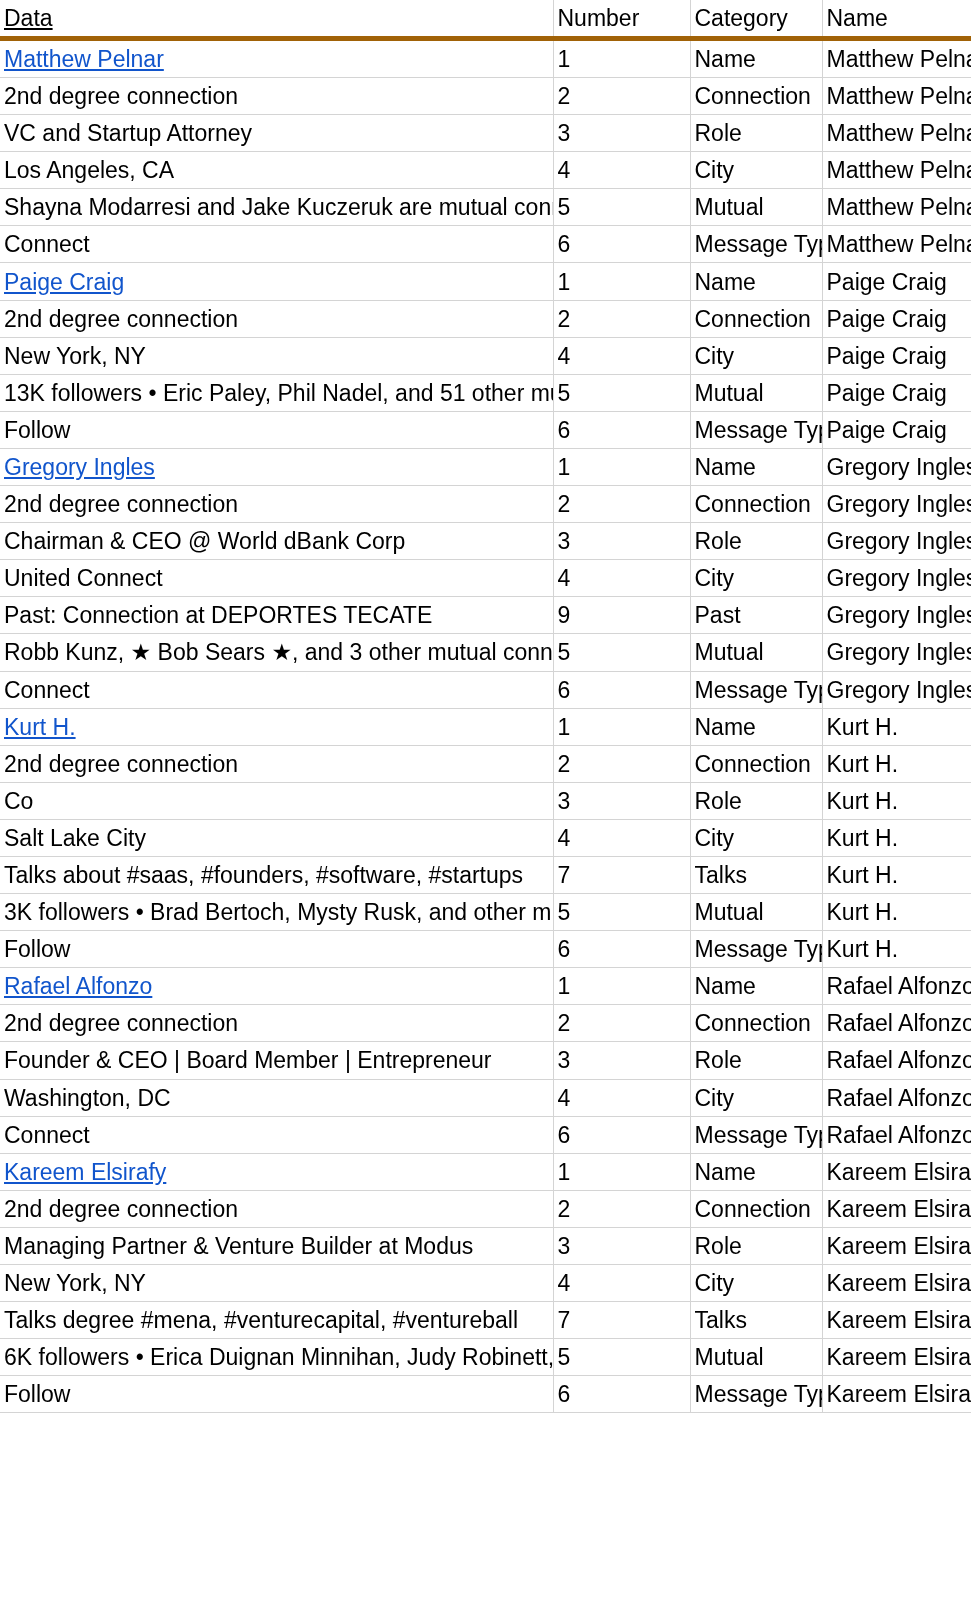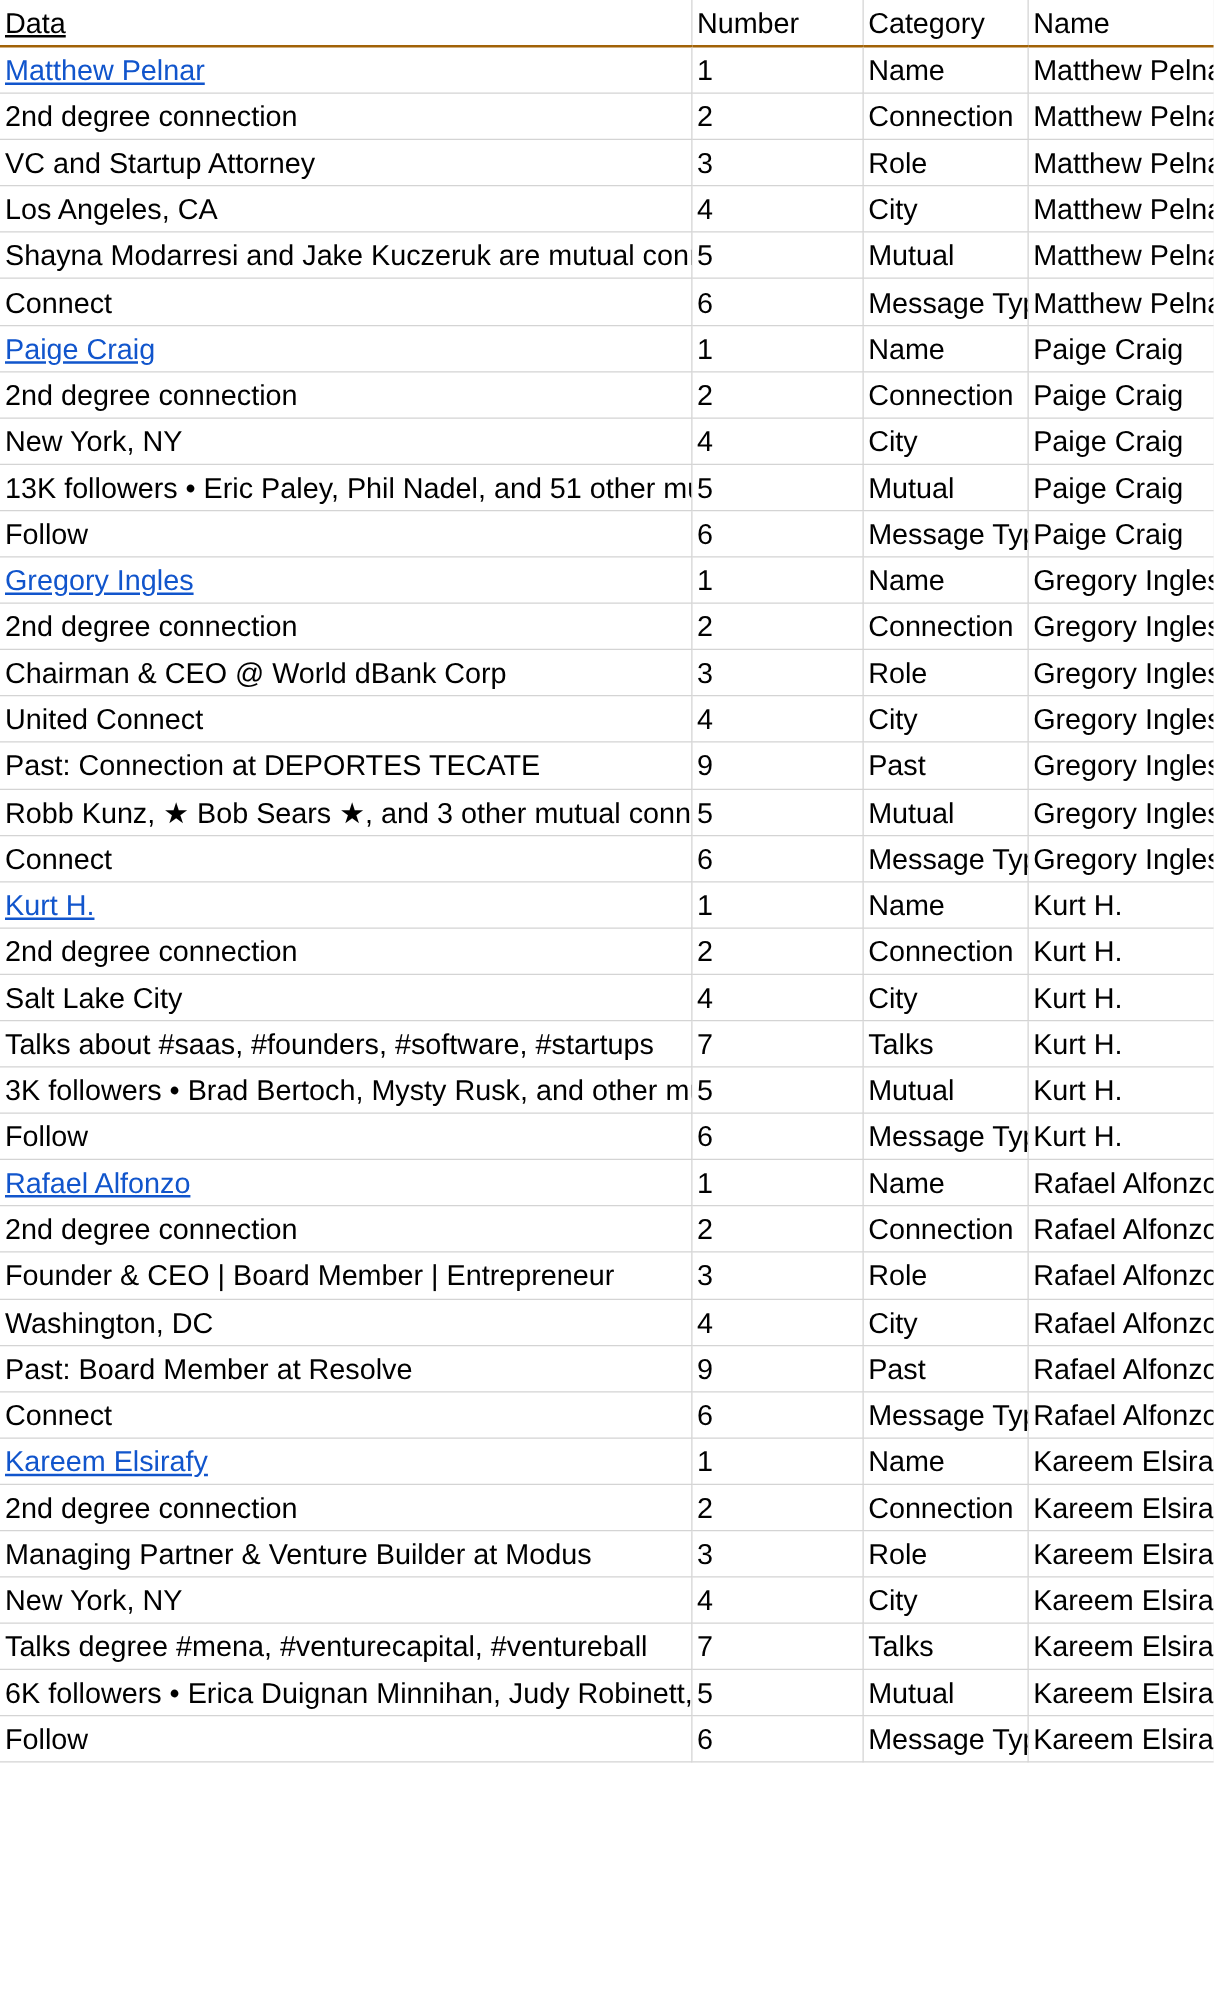--- a/index.html
+++ b/index.html
@@ -39,21 +39,21 @@
     line-height: 36px;
     font-weight: normal;
     color: #000000;
     white-space: nowrap;
     overflow: hidden;
     text-align: left;
     vertical-align: middle;
     font-family: "Liberation Sans", sans-serif;
   }
   table.grid tr.header-row td {
-    border-bottom: 2px solid #a16207;
+    border-bottom: 5px solid #a16207;
   }
   td.num {
     text-align: right;
     padding-right: 7px;
   }
   td.clip {
     overflow: hidden;
   }
   .hdr-underline {
     text-decoration: underline;
@@ -205,20 +205,26 @@
           <td class="clip"><span class="cellspan">Name</span></td>
           <td class="clip"><span class="cellspan">Kurt H.</span></td>
         </tr>
         <tr>
           <td class="clip"><span class="cellspan">2nd degree connection</span></td>
           <td class="num clip"><span>2</span></td>
           <td class="clip"><span class="cellspan">Connection</span></td>
           <td class="clip"><span class="cellspan">Kurt H.</span></td>
         </tr>
         <tr>
+          <td class="clip"><span class="cellspan">Co</span></td>
+          <td class="num clip"><span>3</span></td>
+          <td class="clip"><span class="cellspan">Role</span></td>
+          <td class="clip"><span class="cellspan">Kurt H.</span></td>
+        </tr>
+        <tr>
           <td class="clip"><span class="cellspan">Salt Lake City</span></td>
           <td class="num clip"><span>4</span></td>
           <td class="clip"><span class="cellspan">City</span></td>
           <td class="clip"><span class="cellspan">Kurt H.</span></td>
         </tr>
         <tr>
           <td class="clip"><span class="cellspan">Talks about #saas, #founders, #software, #startups</span></td>
           <td class="num clip"><span>7</span></td>
           <td class="clip"><span class="cellspan">Talks</span></td>
           <td class="clip"><span class="cellspan">Kurt H.</span></td>
@@ -250,26 +256,20 @@
         <tr>
           <td class="clip"><span class="cellspan">Founder &amp; CEO | Board Member | Entrepreneur</span></td>
           <td class="num clip"><span>3</span></td>
           <td class="clip"><span class="cellspan">Role</span></td>
           <td class="clip"><span class="cellspan">Rafael Alfonzo</span></td>
         </tr>
         <tr>
           <td class="clip"><span class="cellspan">Washington, DC</span></td>
           <td class="num clip"><span>4</span></td>
           <td class="clip"><span class="cellspan">City</span></td>
-          <td class="clip"><span class="cellspan">Rafael Alfonzo</span></td>
-        </tr>
-        <tr>
-          <td class="clip"><span class="cellspan">Past: Board Member at Resolve</span></td>
-          <td class="num clip"><span>9</span></td>
-          <td class="clip"><span class="cellspan">Past</span></td>
           <td class="clip"><span class="cellspan">Rafael Alfonzo</span></td>
         </tr>
         <tr>
           <td class="clip"><span class="cellspan">Connect</span></td>
           <td class="num clip"><span>6</span></td>
           <td class="clip"><span class="cellspan">Message Type</span></td>
           <td class="clip"><span class="cellspan">Rafael Alfonzo</span></td>
         </tr>
         <tr>
           <td class="clip"><span class="cellspan link">Kareem Elsirafy</span></td>

